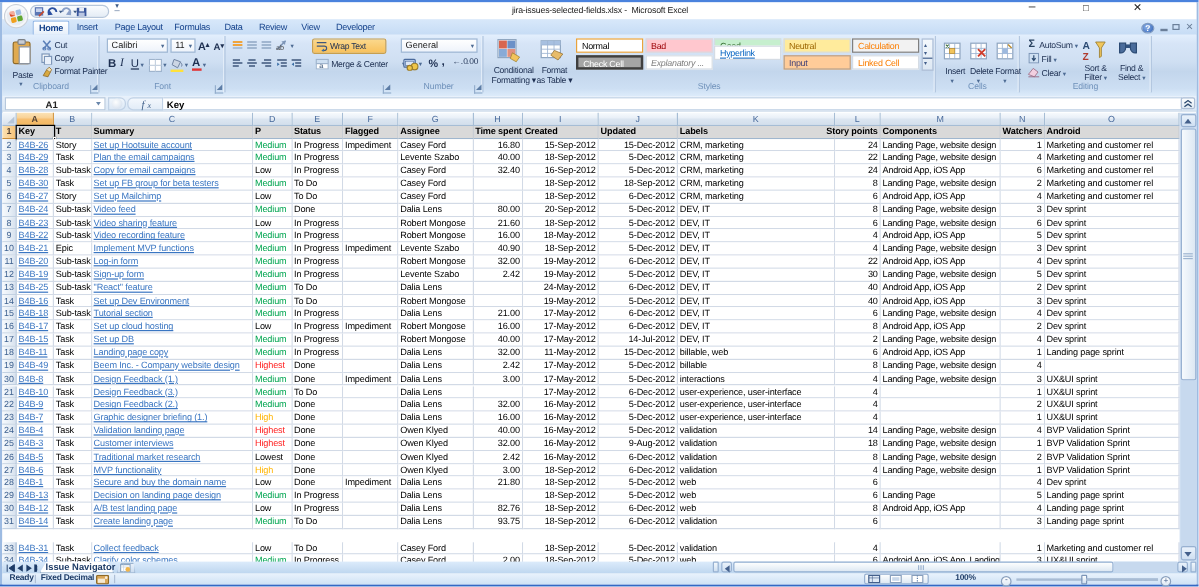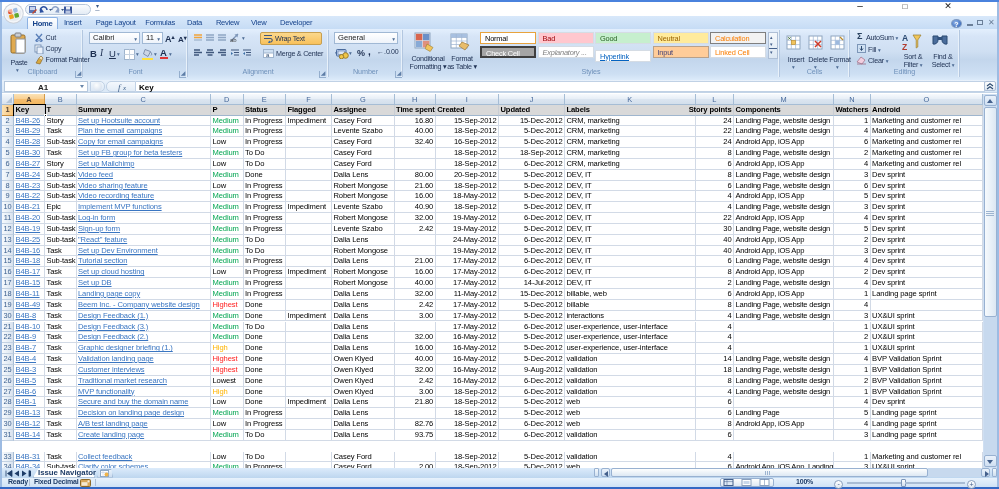--- a/index.html
+++ b/index.html
@@ -62,20 +62,21 @@
 #statusbar{left:2px;top:477.5px;width:995px;height:9px;background:linear-gradient(180deg,#e8f2fc,#cfe2f5);font-size:7px;letter-spacing:-0.2px;color:#1e3c67}
 .sbtxt{top:0.5px;position:absolute;line-height:8.5px}
 
 </style></head><body>
 <div id="win">
 <div id="topline" class="abs"></div>
     <div id="sideL" class="abs"></div>
     <div id="sideR" class="abs"></div>
     <div id="botline" class="abs"></div>
 <div id="titlebar" class="abs"></div>
+<div id="title" class="abs">jira-issues-selected-fields.xlsx -&nbsp; Microsoft Excel</div>
 <div class="abs winbtn" style="left:845px;width:30px;font-size:10px;line-height:12px">–</div>
 <div class="abs winbtn" style="left:890px;width:30px;font-size:8px;line-height:14px">□</div>
 <div class="abs winbtn" style="left:933px;width:30px;font-size:9px;line-height:13px">✕</div>
 <div id="chrome2" class="abs"></div>
 <div class="abs" style="left:951px;top:18.5px;width:11px;height:9px;border-radius:50%;background:radial-gradient(circle at 40% 35%,#8fb3e8,#2c5fb5);border:1px solid #7e99c0;color:#fff;font-size:7px;text-align:center;line-height:9px;font-weight:bold">?</div>
 <div class="abs" style="left:967px;top:24px;width:6px;height:1.5px;background:#6b7f99"></div>
 <div class="abs" style="left:977px;top:20px;width:6px;height:5px;border:1px solid #6b7f99"></div>
 <div class="abs" style="left:988px;top:19px;width:7px;height:7px;color:#6b7f99;font-size:8px;line-height:7px">✕</div>
 <div id="orb" class="abs">
       <svg width="21" height="21" style="position:absolute;left:0;top:0">
@@ -117,23 +118,20 @@
 <div class="abs tab" style="left:249.1px;width:50px">View</div>
 <div class="abs tab" style="left:278px;width:50px">Developer</div>
 </div>
 <div id="ribbon" class="abs">
 <div class="abs grp" style="left:1px;width:80px">
         <div class="glabel">Clipboard</div>
       </div>
 <div class="abs grp" style="left:82px;width:104px">
         <div class="glabel">Font</div>
       </div>
-<div class="abs grp" style="left:186px;width:141px">
-        <div class="glabel">Alignment</div>
-      </div>
 <div class="abs grp" style="left:327px;width:74px">
         <div class="glabel">Number</div>
       </div>
 <div class="abs grp" style="left:401px;width:377px">
         <div class="glabel">Styles</div>
       </div>
 <div class="abs grp" style="left:778px;width:70px">
         <div class="glabel">Cells</div>
       </div>
 <div class="abs grp" style="left:848px;width:110px">
@@ -262,21 +260,21 @@
         <path d="M12 10 l7 3 l-4 5 l-6-4 z" fill="#e8bc6a" stroke="#8f6a28" stroke-width="0.6"></path>
       </svg>
 <div class="abs btxt" style="left:442px;top:26px;width:36px;text-align:center;line-height:8px">Format<br>as Table&nbsp;▾</div>
 <div class="abs sg" style="left:478.0px;top:3.5px;width:56px;background:#fff;color:#000;border:1.2px solid #e8a33d;">Normal</div>
 <div class="abs sg" style="left:535.5px;top:3.5px;width:56px;background:#ffc7ce;color:#9c0006;border:1px solid #d5dce4;">Bad</div>
 <div class="abs sg" style="left:593.0px;top:3.5px;width:56px;background:#c6efce;color:#276221;border:1px solid #d5dce4;">Good</div>
 <div class="abs sg" style="left:650.5px;top:3.5px;width:56px;background:#ffeb9c;color:#9c6500;border:1px solid #d5dce4;">Neutral</div>
 <div class="abs sg" style="left:708.0px;top:3.5px;width:56px;background:#f2f2f2;color:#fa7d00;border:1px solid #7f7f7f;">Calculation</div>
 <div class="abs sg" style="left:478.0px;top:17.5px;width:56px;background:#a5a5a5;color:#ffffff;border:2px solid #3f3f3f;">Check Cell</div>
 <div class="abs sg" style="left:535.5px;top:17.5px;width:56px;background:#fff;color:#7f7f7f;border:1px solid #d5dce4;font-style:italic">Explanatory ...</div>
-<div class="abs sg" style="left:593.0px;top:21px;width:56px;background:#fff;color:#0563c1;border:1px solid #d5dce4;text-decoration:underline">Hyperlink</div>
+<div class="abs sg" style="left:593.0px;top:9px;width:56px;background:#fff;color:#0563c1;border:1px solid #d5dce4;text-decoration:underline">Hyperlink</div>
 <div class="abs sg" style="left:650.5px;top:17.5px;width:56px;background:#ffcc99;color:#3f3f76;border:1px solid #b8a08a;">Input</div>
 <div class="abs sg" style="left:708.0px;top:17.5px;width:56px;background:#fff;color:#fa7d00;border:1px solid #d5dce4;">Linked Cell</div>
 <div class="abs" style="left:766px;top:3.5px;width:10px;height:26.5px;border:1px solid #aebfd6;background:linear-gradient(180deg,#f4f8fc,#dde8f3)"></div>
 <div class="abs" style="left:768px;top:5px;font-size:5px;color:#44608c">▴</div>
 <div class="abs" style="left:768px;top:12px;font-size:5px;color:#44608c">▾</div>
 <div class="abs" style="left:768px;top:20px;font-size:5px;color:#44608c">▾</div>
 <div class="abs" style="left:767px;top:19px;width:8px;height:1px;background:#44608c"></div>
 <div class="abs btxt" style="left:780px;top:26px;width:28px;text-align:center">Insert</div>
 <div class="abs dd" style="left:790px;top:35px">▾</div>
 <div class="abs btxt" style="left:802px;top:26px;width:28px;text-align:center">Delete</div>

